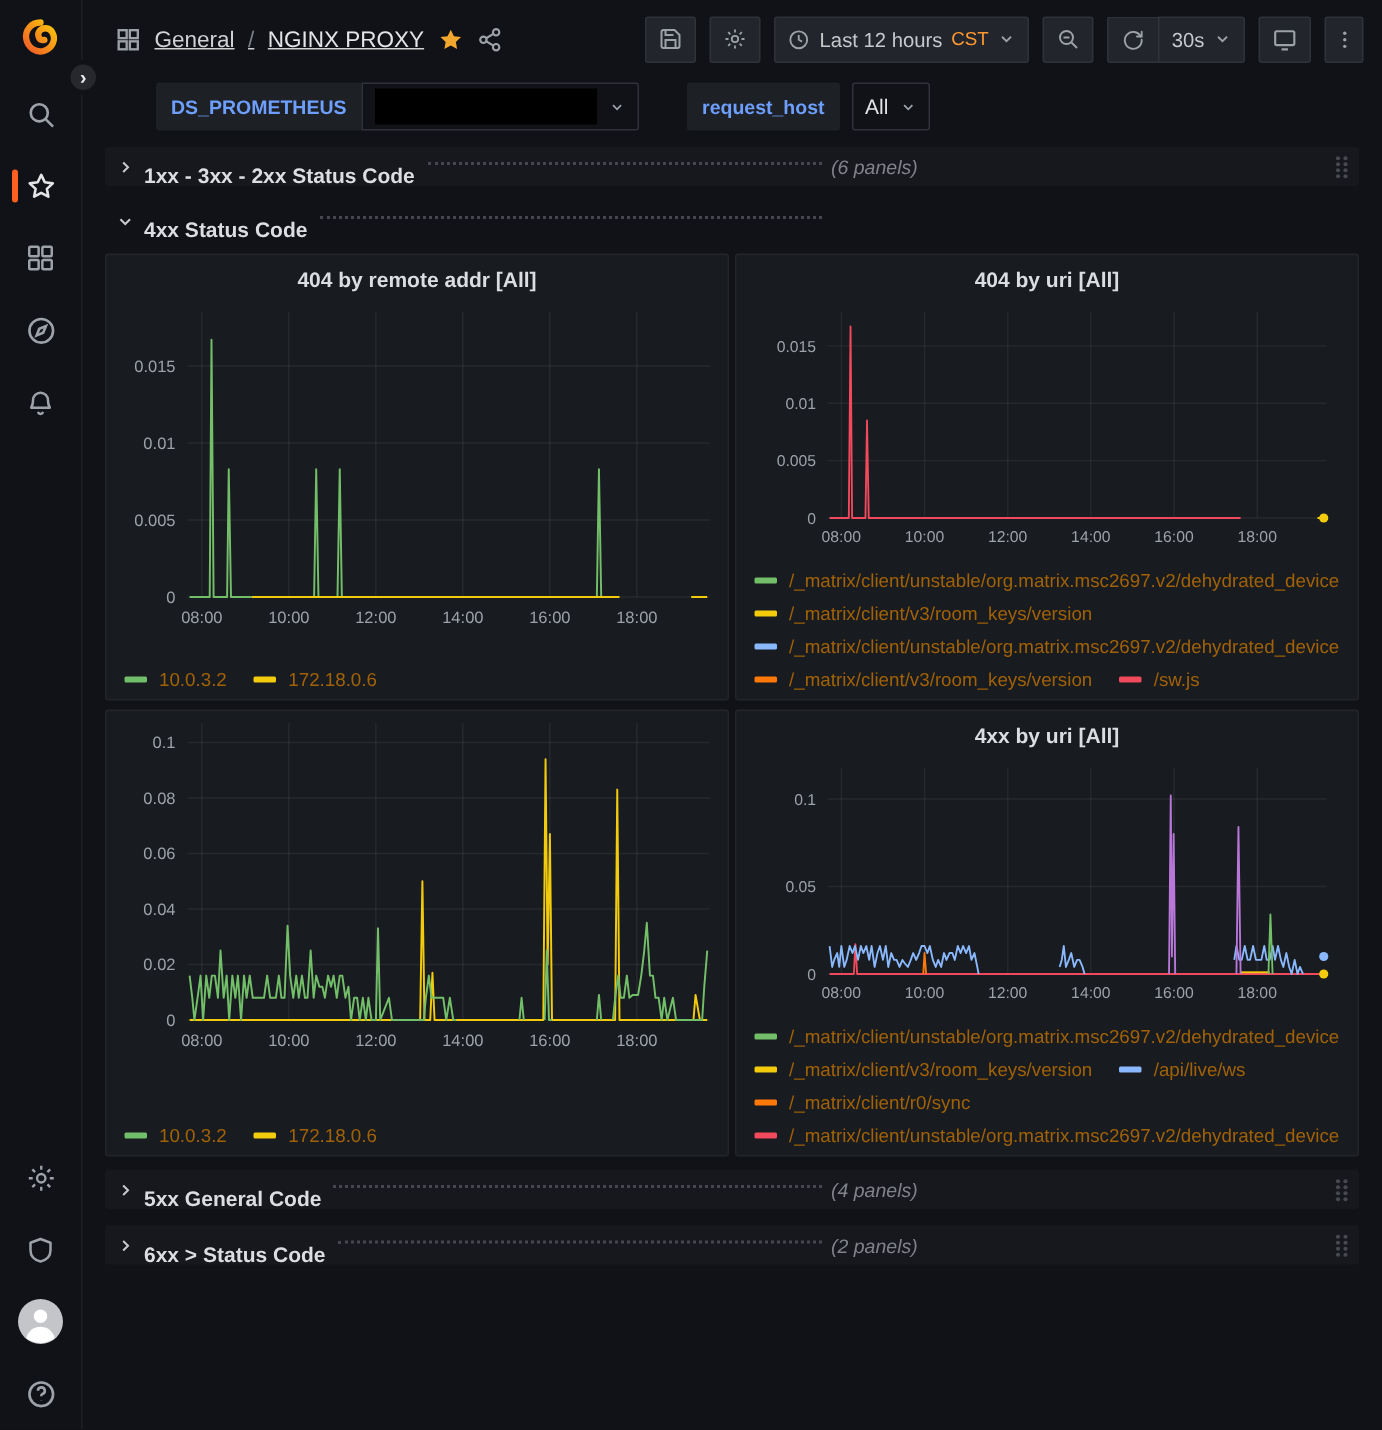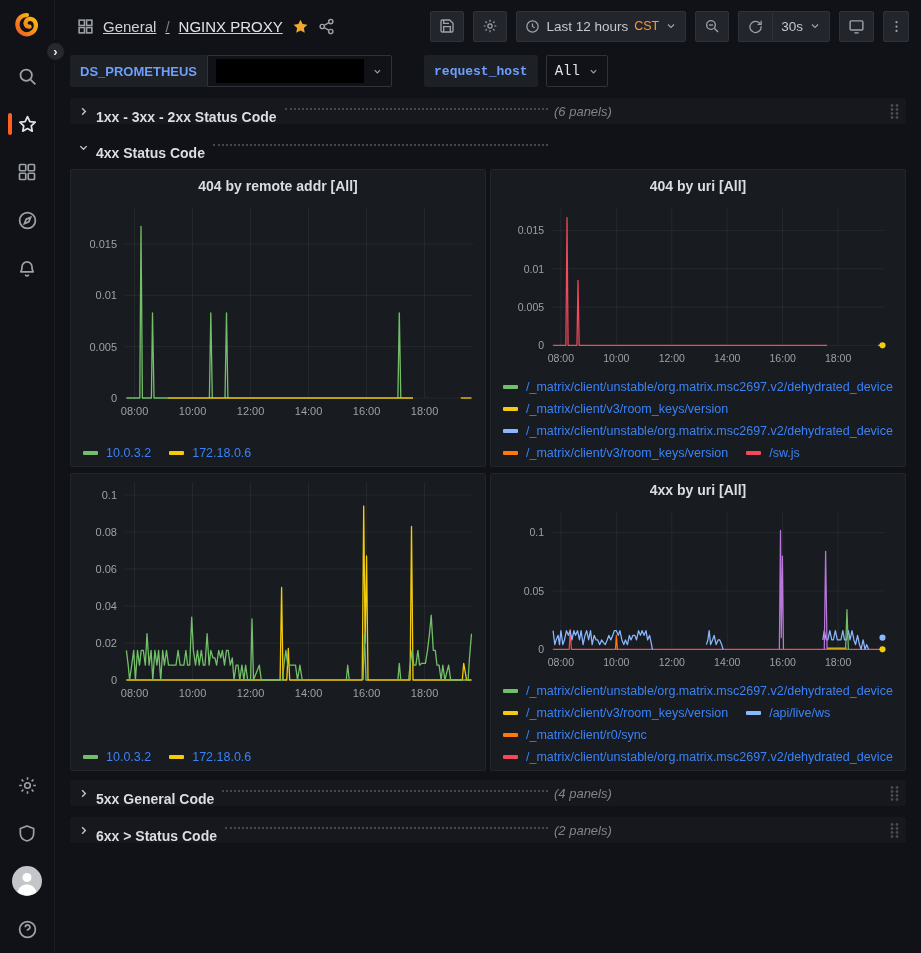--- a/index.html
+++ b/index.html
@@ -44,21 +44,21 @@
     display:flex; align-items:center; justify-content:center; gap:6px;
     color:#c7c8cc; font-size:13.5px; cursor:pointer;
   }
   .tb-group { display:flex; }
   .tb-group .tb-btn:first-child { border-radius:2px 0 0 2px; border-right:none; }
   .tb-group .tb-btn:last-child  { border-radius:0 2px 2px 0; }
   .tz { color:#ff9830; font-weight:normal; font-size:12.5px; }
 
   
   .submenu { height:38px; display:flex; align-items:center; gap:10px; padding:0 15px; }
-  .var-group { display:flex; align-items:stretch; height:32px; }
+  .var-group { display:flex; align-items:stretch; height:32px;margin-left:34px; }
   .var-label {
     background:#1d2025; color:#6e9fff; font-size:13px; font-weight:bold;
     display:flex; align-items:center; padding:0 10px; border-radius:2px 0 0 2px;
   }
   .var-select {
     background:#111217; border:1px solid #2f3339; border-radius:0 2px 2px 0;
     display:flex; align-items:center; gap:8px; padding:0 8px; cursor:pointer;
   }
   .redacted { width:152px; height:24px; background:#000; }
   .var-value { color:#e3e4e6; font-size:14px; }
@@ -87,21 +87,21 @@
     height:28px; line-height:28px; text-align:center; font-size:14px; font-weight:bold;
     color:#dcdde0; margin-top:2px; cursor:pointer; white-space:nowrap;
   }
   .chart-svg text { font-family:"Liberation Sans", sans-serif; font-size:11px; fill:#9da1a9; }
   .legend {
     margin-top:auto; padding:2px 0 2px 12px; display:flex; flex-wrap:wrap;
     column-gap:18px; overflow:hidden; flex-shrink:0;
   }
   .legend-item { display:flex; align-items:center; height:22px; cursor:pointer; white-space:nowrap; }
   .legend-item .sw { width:15px; height:4px; border-radius:1px; margin-right:8px; flex-shrink:0; }
-  .legend-item .lbl { font-size:12.5px; color:#3b82f6; }
+  .legend-item .lbl { font-size:12.5px; color:#a16207; }
 
   .icon { color:#9da2a8; }
 </style>
 </head>
 <body>
 
 <nav class="sidebar">
   <div class="sb-item logo">
     <svg width="30" height="30" viewBox="0 0 30 30">
       <defs>
@@ -263,21 +263,21 @@
   <div class="submenu">
     <div class="var-group">
       <span class="var-label">DS_PROMETHEUS</span>
       <span class="var-select" style="width:185px; justify-content:space-between;">
         <span class="redacted"></span>
         <svg class="icon" width="11" height="11" viewBox="0 0 24 24" fill="none" stroke="currentColor" stroke-width="2.6">
           <path d="M6 9l6 6 6-6"></path>
         </svg>
       </span>
     </div>
-    <div class="var-group" style="margin-left:22px;font-family:Liberation Mono, monospace;">
+    <div class="var-group" style="margin-left:22px;">
       <span class="var-label" style="border-radius:2px;">request_host</span>
       <span class="var-select" style="margin-left:8px; border-radius:2px;">
         <span class="var-value">All</span>
         <svg class="icon" width="11" height="11" viewBox="0 0 24 24" fill="none" stroke="currentColor" stroke-width="2.6">
           <path d="M6 9l6 6 6-6"></path>
         </svg>
       </span>
     </div>
   </div>
 

